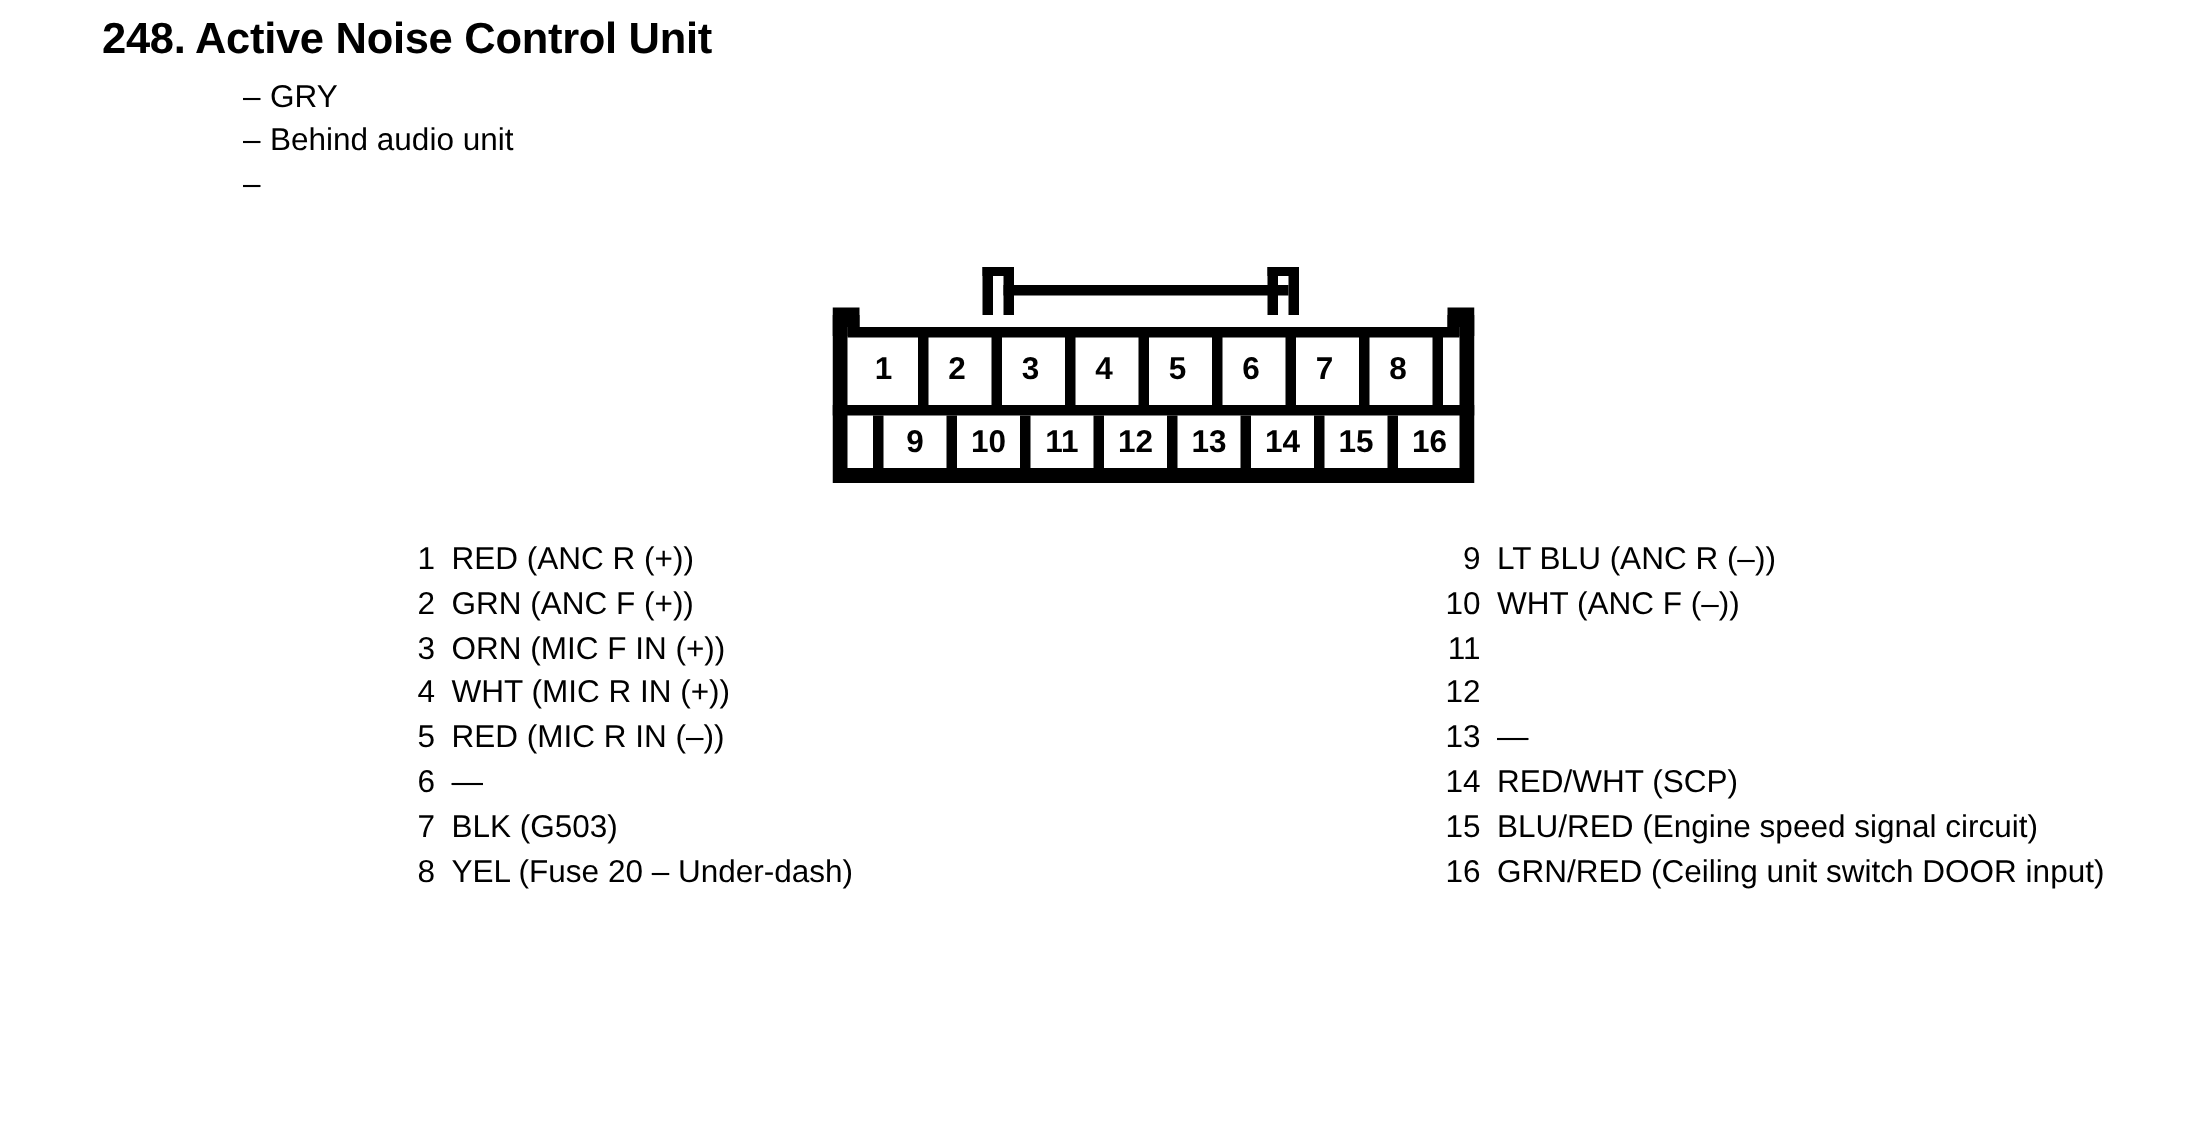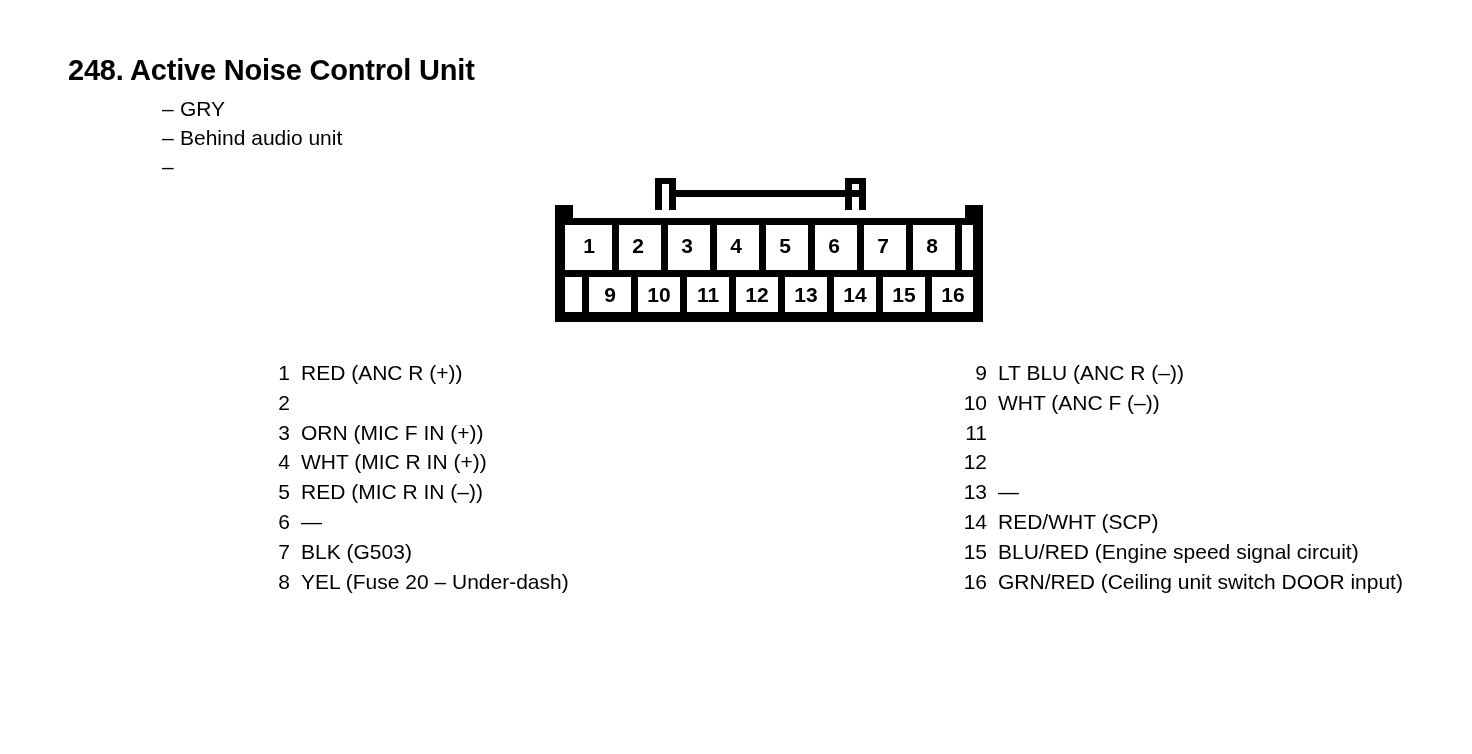--- a/index.html
+++ b/index.html
@@ -26,21 +26,20 @@
   #page-title {
     font-size: 29px;
     font-weight: bold;
     letter-spacing: -0.2px;
     white-space: nowrap;
     line-height: 40px;
   }
   #page-title .num {
     display: inline-block;
     min-width: 62px;
-    margin-top: 44px;
   }
   #subtitle-list {
     margin-top: 4px;
     margin-left: 94px;
   }
   .subtitle-row {
     display: flex;
     align-items: baseline;
     font-size: 21px;
     line-height: 29px;
@@ -186,20 +185,21 @@
   </svg>
 </div>
 
 <div class="pin-list" id="pin-list-left">
   <div class="pin-row">
     <span class="pin-row-num">1</span>
     <span>RED (ANC R (+))</span>
   </div>
   <div class="pin-row">
     <span class="pin-row-num">2</span>
+    <span>GRN (ANC F (+))</span>
   </div>
   <div class="pin-row">
     <span class="pin-row-num">3</span>
     <span>ORN (MIC F IN (+))</span>
   </div>
   <div class="pin-row">
     <span class="pin-row-num">4</span>
     <span>WHT (MIC R IN (+))</span>
   </div>
   <div class="pin-row">

